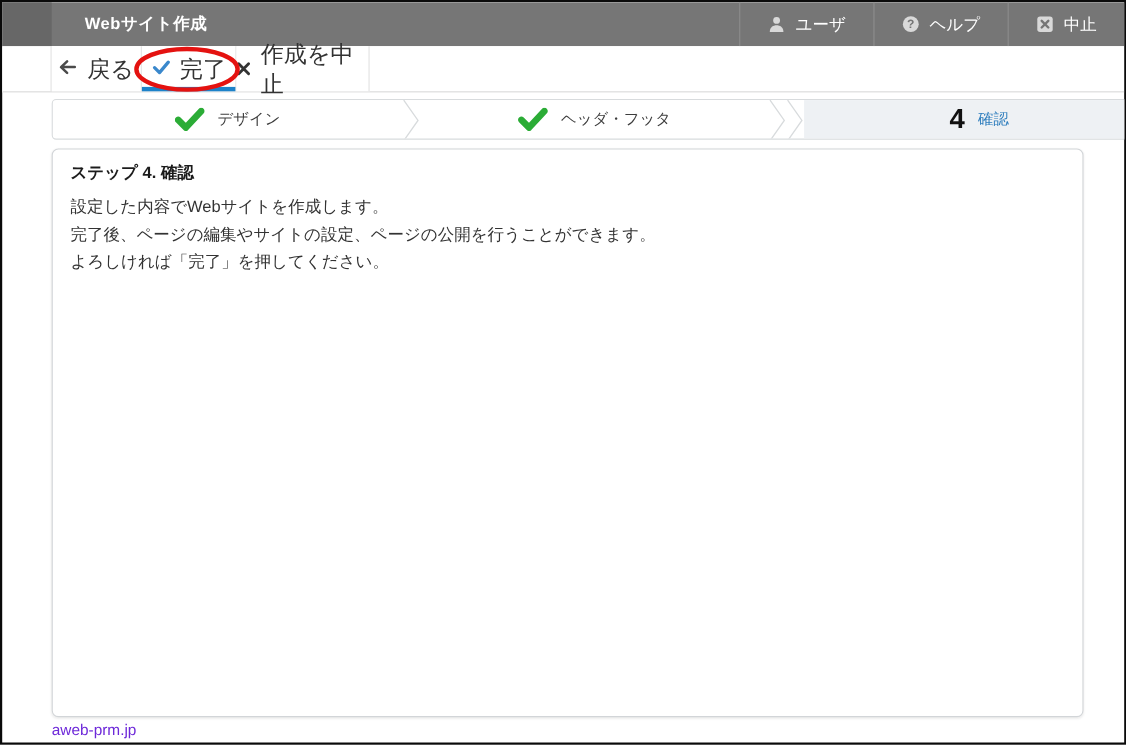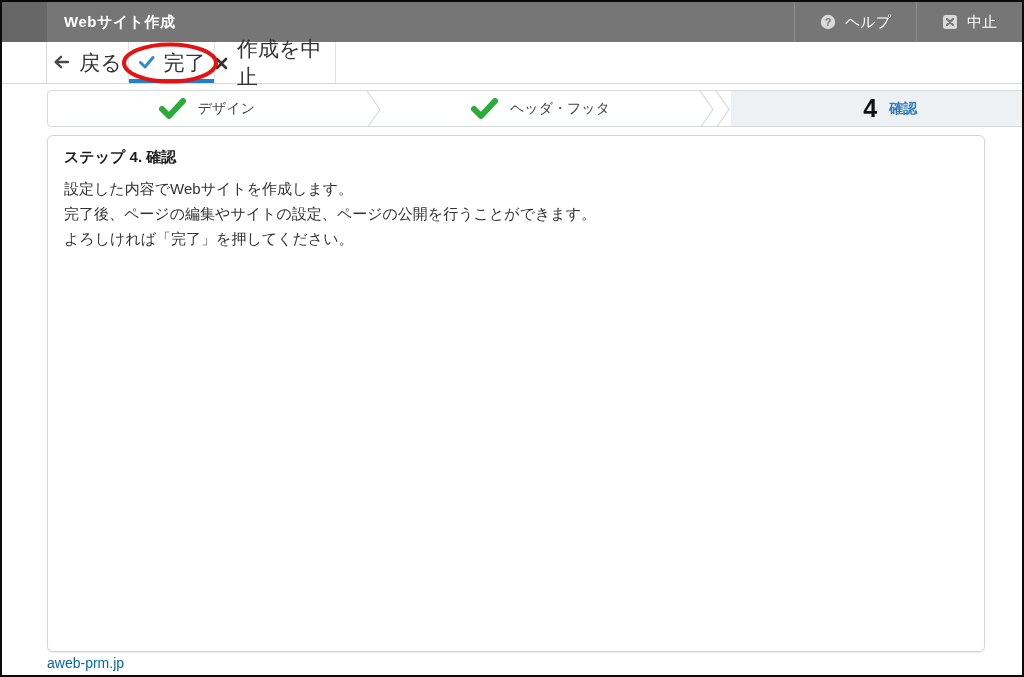--- a/index.html
+++ b/index.html
@@ -16,21 +16,21 @@
   .header {
     position: absolute; top: 0; left: 0; right: 0; height: 40px;
     background: #767676;
     display: flex; align-items: stretch;
   }
   .header-square {
     width: 45px; height: 40px; background: #676767; flex: 0 0 auto;
   }
   .header-title {
     color: #ffffff; font-size: 15px; font-weight: bold;
-    line-height: 40px; padding-left: 17px; letter-spacing: .5px;
+    line-height: 40px; padding-left: 30px; letter-spacing: .5px;
   }
   .header-spacer { flex: 1 1 auto; }
   .header-actions { display: flex; align-items: stretch; }
   .header-btn {
     display: flex; align-items: center; gap: 9px;
     padding: 0 25px;
     border-left: 1px solid #8d8d8d;
     color: #ffffff; font-size: 15px;
     cursor: pointer;
   }
@@ -82,21 +82,21 @@
   }
   .step-sep { flex: 0 0 16px; position: relative; }
   .step-sep svg { position: absolute; top: 0; left: 0; display: block; }
   .step-current {
     background: #eef1f4;
   }
   .step-number {
     font-size: 25px; font-weight: bold; color: #111111; line-height: 1;
   }
   .step-current-label {
-    color: #2d7dbd; font-weight: bold; font-size: 14px;
+    color: #2d7dbd; font-weight: normal; font-size: 14px;
   }
   .check-icon svg { display: block; }
 
   
   .panel {
     position: absolute; top: 133px; left: 45px; width: 938px; height: 517px;
     background: #ffffff;
     border: 1px solid #d2d5d8; border-radius: 6px;
     box-shadow: 0 1px 2px rgba(0,0,0,0.07);
     padding: 12px 16px;
@@ -105,31 +105,40 @@
     font-size: 15px; font-weight: bold; color: #1b1b1b;
     margin-bottom: 9px;
   }
   .panel-line {
     font-size: 15px; color: #333333; line-height: 25px;
   }
 
   
   .statusbar {
     position: absolute; left: 45px; top: 653px;
-    font-size: 14px; color: #0369a1;
+    font-size: 14px; color: #6d28d9;
   }
 </style>
 </head>
 <body>
 
 <div class="header">
   <div class="header-square"></div>
   <div class="header-title">Webサイト作成</div>
   <div class="header-spacer"></div>
   <div class="header-actions">
+    <div class="header-btn">
+      <span>
+        <svg width="16" height="16" viewBox="0 0 16 16">
+          <circle cx="8" cy="4.6" r="3.1" fill="#d9d9d9"></circle>
+          <path d="M1.8 15 C1.8 10.8 5 9 8 9 C11 9 14.2 10.8 14.2 15 Z" fill="#d9d9d9"></path>
+        </svg>
+      </span>
+      <span>ユーザ</span>
+    </div>
     <div class="header-btn">
       <span>
         <svg width="16" height="16" viewBox="0 0 16 16">
           <circle cx="8" cy="8" r="7.2" fill="#d9d9d9"></circle>
           <text x="8" y="11.8" text-anchor="middle" font-size="11" font-weight="bold" fill="#767676" font-family="Liberation Sans, DejaVu Sans, sans-serif">?</text>
         </svg>
       </span>
       <span>ヘルプ</span>
     </div>
     <div class="header-btn">

